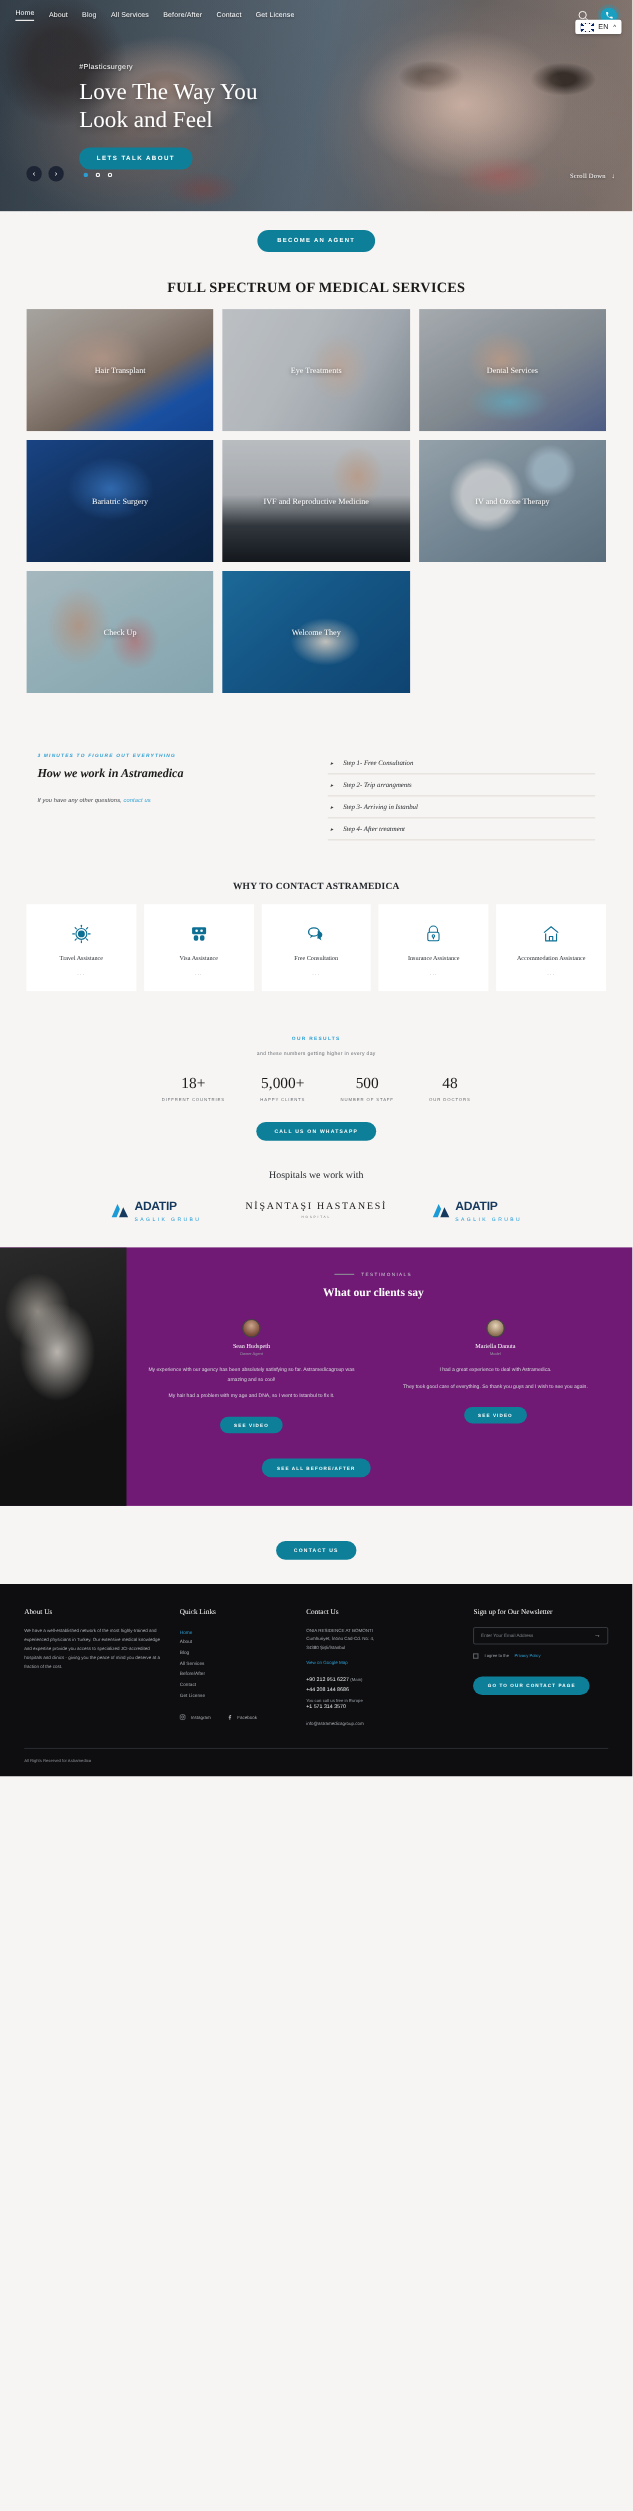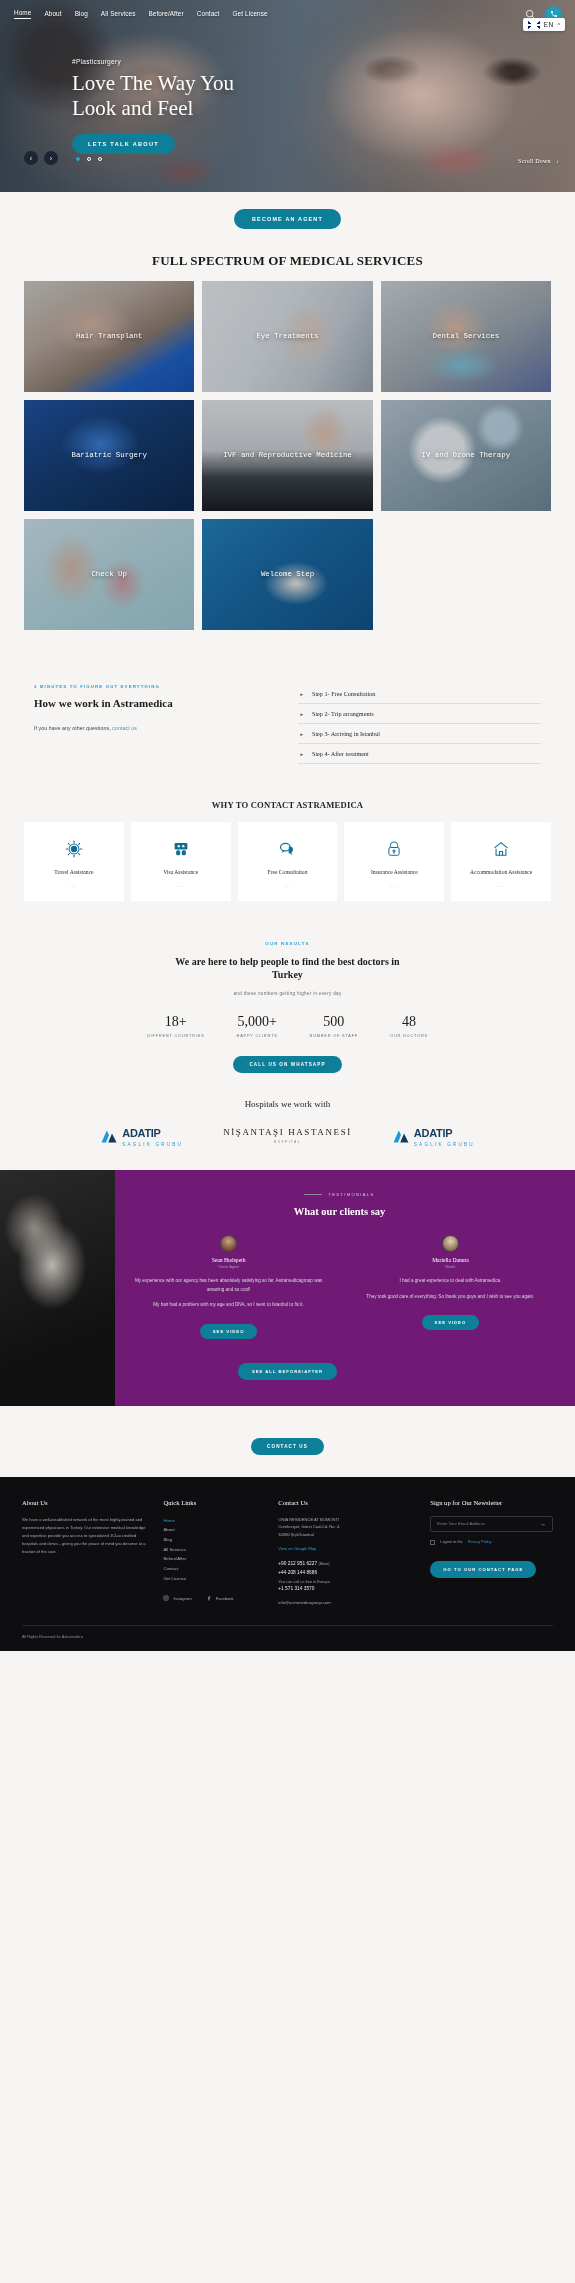--- a/index.html
+++ b/index.html
@@ -121,21 +121,21 @@
     display:grid; grid-template-columns:repeat(3,1fr); gap:8px;
     padding:0 24px 30px;
   }
   .svc-card {
     position:relative; height:111px; overflow:hidden; cursor:pointer;
     display:flex; align-items:center; justify-content:center;
   }
   .svc-card .bg { position:absolute; inset:0; }
   .svc-card .ov { position:absolute; inset:0; background:rgba(20,28,38,.22); }
   .svc-label {
-    position:relative; z-index:2; color:#fff; font-family:Liberation Mono, monospace;
+    position:relative; z-index:2; color:#fff; font-family:Liberation Serif, serif;
     font-size:7.4px; line-height:1.35; text-shadow:0 1px 4px rgba(0,0,0,.6);
     padding:0 6px;
   }
   .bg-hair { background:
       radial-gradient(ellipse 60px 40px at 40% 40%, #d8b4a0, rgba(216,180,160,0) 70%),
       linear-gradient(150deg,#cfcac2 0%,#b9a89b 35%,#8d7a6c 60%,#1d5fc4 78%,#1450b0 100%); }
   .bg-plastic { background:
       radial-gradient(ellipse 38px 48px at 50% 45%, #e3bfa8, rgba(227,191,168,0) 72%),
       radial-gradient(circle at 28% 16%, #1a1a1a 0 22px, rgba(26,26,26,0) 38px),
       radial-gradient(circle at 76% 78%, #131313 0 26px, rgba(19,19,19,0) 42px),
@@ -159,21 +159,21 @@
       linear-gradient(150deg,#b9c7cf,#8fa4b2 50%,#6d8494 100%); }
   .bg-checkup { background:
       radial-gradient(ellipse 40px 50px at 28% 45%, #d9b9a4, rgba(217,185,164,0) 72%),
       radial-gradient(ellipse 30px 34px at 58% 58%, rgba(232,120,120,.6), rgba(232,120,120,0) 75%),
       linear-gradient(150deg,#cfe3ea,#b6d7df 50%,#a4cbd6 100%); }
   .bg-welcome { background:
       radial-gradient(ellipse 44px 30px at 55% 58%, #f2efe6, rgba(242,239,230,0) 72%),
       linear-gradient(140deg,#1f7fb8 0%,#1566a0 45%,#0e4f86 100%); }
 
   
-  .work { padding:24px 34px 12px; display:flex; gap:16px; }
+  .work { padding:24px 34px 12px; display:flex; gap:16px;font-style:italic; }
   .work-left { width:49%; }
   .work-kicker { color:#2b9fd4; font-size:4.4px; letter-spacing:1.1px; font-weight:700; margin-bottom:8px; text-transform:uppercase; }
   .work-h { font-family:"Liberation Serif",serif; font-size:11px; font-weight:700; color:#1b1b1b; margin-bottom:16px; }
   .work-p { font-size:5.2px; color:#3b3f43; letter-spacing:.1px; }
   .work-p a { color:#2b9fd4; text-decoration:none; cursor:pointer; }
   .work-right { flex:1; }
   .step {
     display:flex; align-items:center; gap:9px; padding:6px 0 6px 2px;
     border-bottom:1px solid #e2ddd8; cursor:pointer;
   }
@@ -373,21 +373,21 @@
       <div class="svc-label">IV and Ozone Therapy</div>
     </div>
     <div class="svc-card">
       <div class="bg bg-checkup"></div>
         <div class="ov"></div>
       <div class="svc-label">Check Up</div>
     </div>
     <div class="svc-card">
       <div class="bg bg-welcome"></div>
         <div class="ov"></div>
-      <div class="svc-label">Welcome Step</div>
+      <div class="svc-label">Welcome They</div>
     </div>
   </div>
 </section>
 
 <section class="work">
   <div class="work-left">
     <div class="work-kicker">3 MINUTES TO FIGURE OUT EVERYTHING</div>
     <div class="work-h serif">How we work in Astramedica</div>
     <div class="work-p">
       <span>If you have any other questions,</span>
@@ -482,21 +482,20 @@
           </svg>
       </div>
       <div class="why-lbl">Accommodation Assistance</div>
       <div class="why-dots">...</div>
     </div>
   </div>
 </section>
 
 <section class="results">
   <div class="res-kicker">OUR RESULTS</div>
-  <h2 class="res-h">We are here to help people to find the best doctors in Turkey</h2>
   <div class="res-sub">and these numbers getting higher in every day</div>
   <div class="stats">
     <div>
       <div class="stat-n">18+</div>
       <div class="stat-l">DIFFRENT COUNTRIES</div>
     </div>
     <div>
       <div class="stat-n">5,000+</div>
       <div class="stat-l">HAPPY CLIENTS</div>
     </div>

